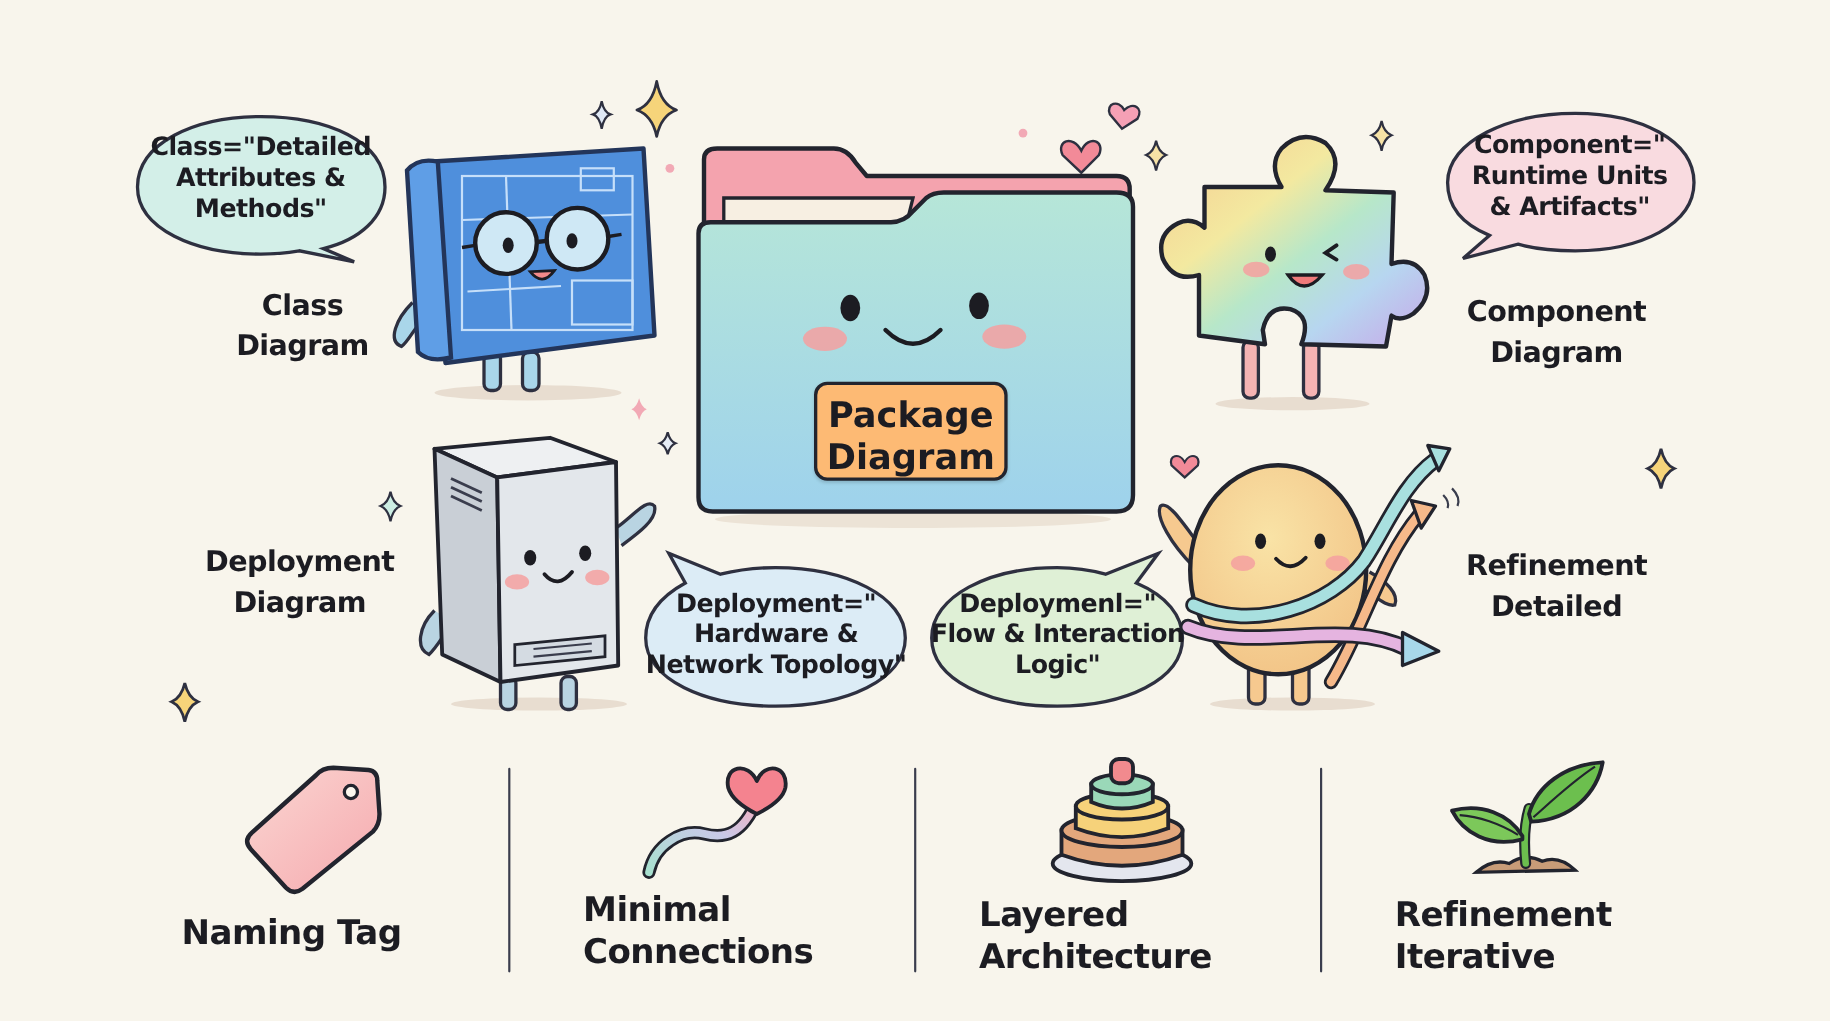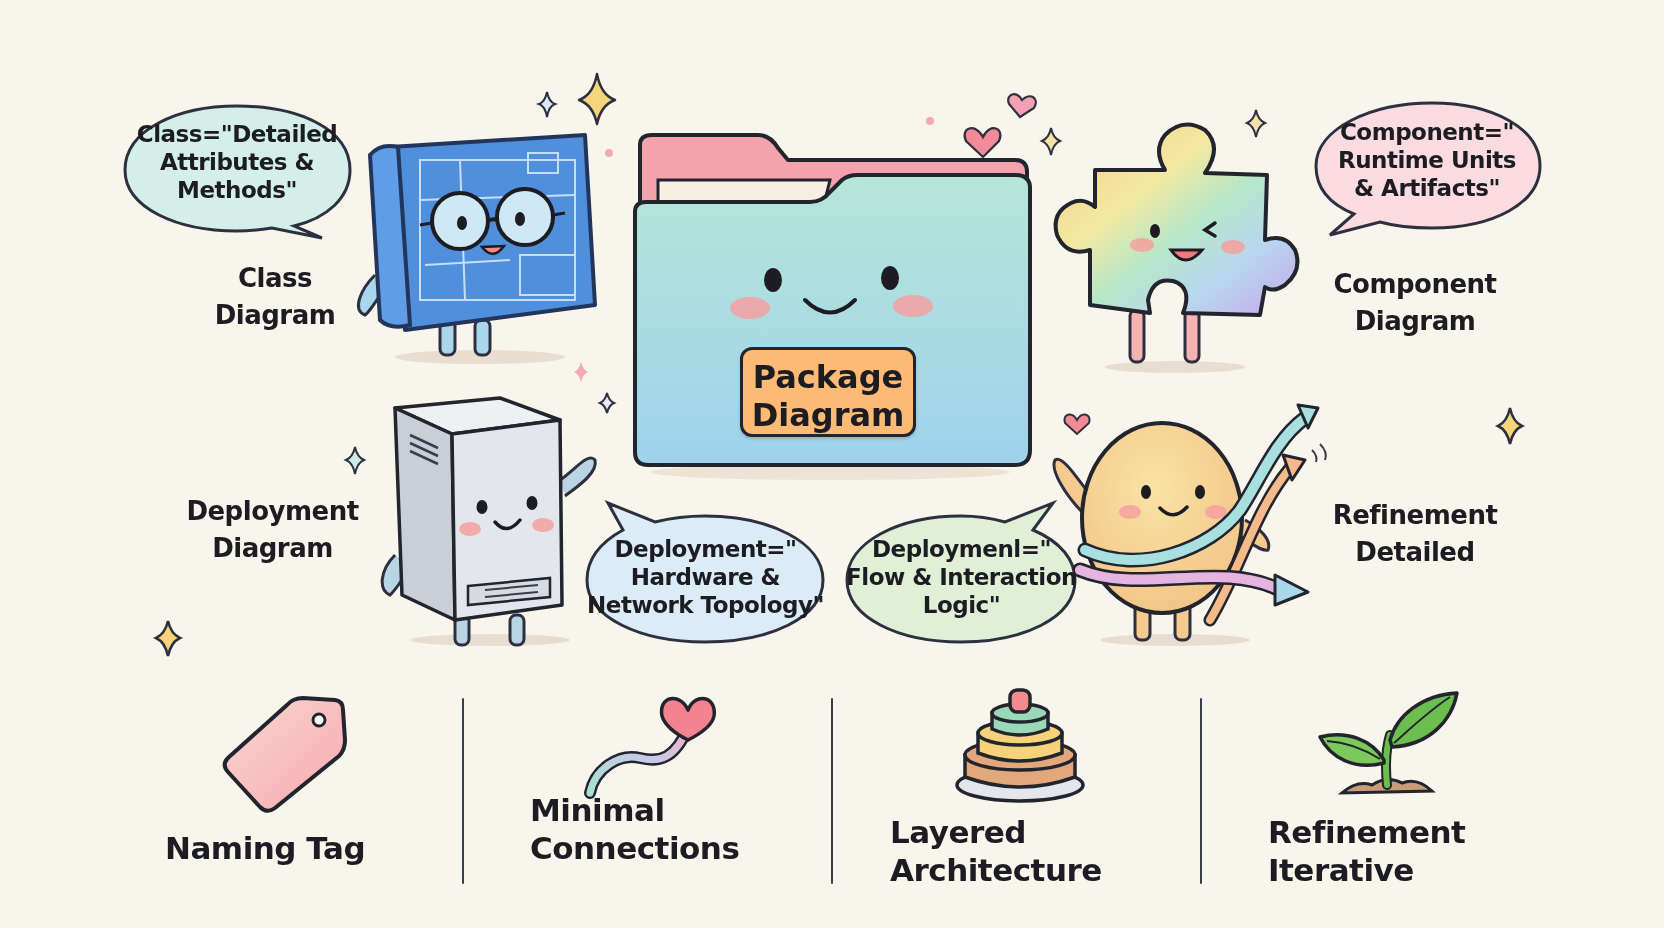--- a/index.html
+++ b/index.html
@@ -291,21 +291,21 @@
     <linearGradient id="sgrad" x1="0" y1="1" x2="1" y2="0">
       <stop offset="0" stop-color="#a8e0cf"></stop>
       <stop offset="0.6" stop-color="#c8c9e8"></stop>
       <stop offset="1" stop-color="#f5b0c0"></stop>
     </linearGradient>
   </defs>
   <path d="M10 105 C15 80 40 65 60 70 C80 75 95 70 108 40" fill="none" stroke="#22242e" stroke-width="12" stroke-linecap="round"></path>
   <path d="M10 105 C15 80 40 65 60 70 C80 75 95 70 108 40" fill="none" stroke="url(#sgrad)" stroke-width="7" stroke-linecap="round"></path>
   <path d="M108 22 C100 4 78 8 82 28 C85 38 96 46 108 52 C120 46 132 38 134 28 C137 8 115 4 108 22Z" fill="#f4838f" stroke="#22242e" stroke-width="3.5" stroke-linejoin="round"></path>
 </svg>
-<div class="bottom-label" style="left:530px;top:791px;width:240px;">
+<div class="bottom-label" style="left:530px;top:808px;width:240px;">
   <div>Minimal</div>
   <div>Connections</div>
 </div>
 
 <svg class="abs" style="left:950px;top:685px;" width="140" height="120">
   <ellipse cx="70" cy="100" rx="63" ry="16" fill="#e4e6ee" stroke="#22242e" stroke-width="3.5"></ellipse>
   <path d="M15 70 L15 92 Q70 112 125 92 L125 70 Z" fill="#e3a77c" stroke="#22242e" stroke-width="3.5"></path>
   <ellipse cx="70" cy="70" rx="55" ry="15" fill="#e3a77c" stroke="#22242e" stroke-width="3.5"></ellipse>
   <path d="M28 48 L28 68 Q70 84 112 68 L112 48 Z" fill="#f6d27a" stroke="#22242e" stroke-width="3.5"></path>
   <ellipse cx="70" cy="48" rx="42" ry="12" fill="#f6d27a" stroke="#22242e" stroke-width="3.5"></ellipse>

